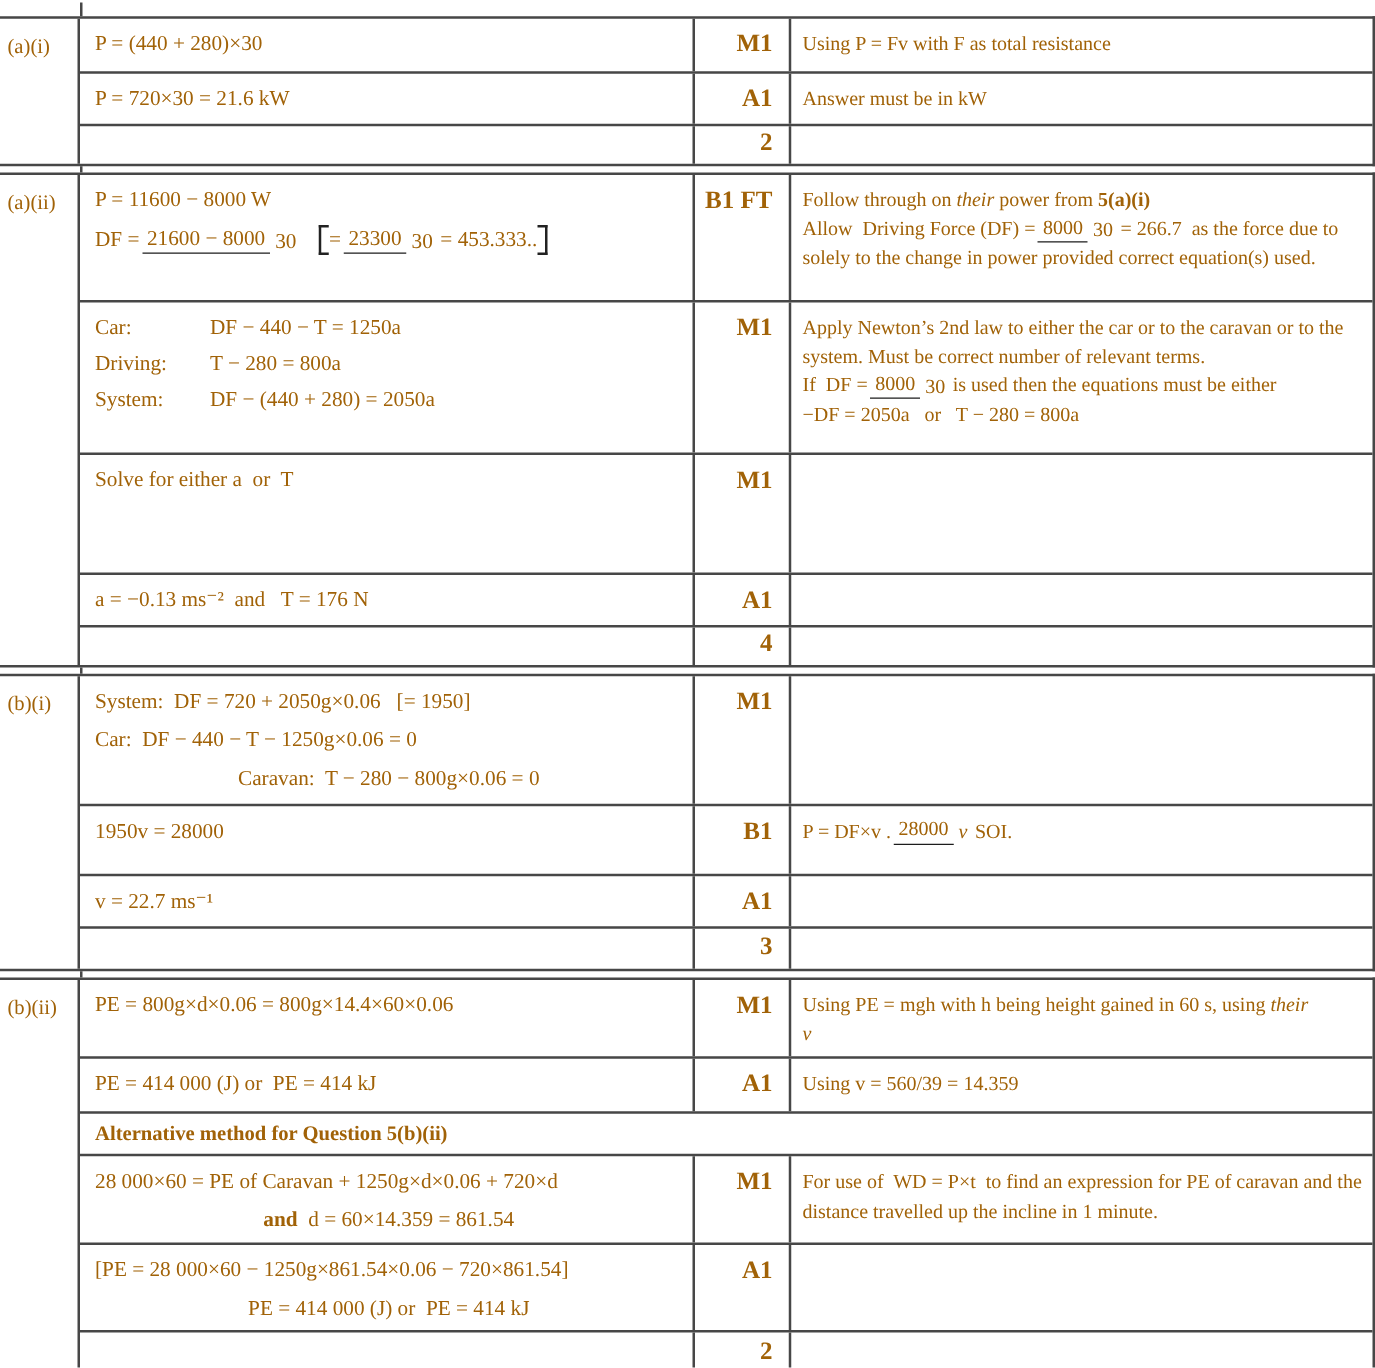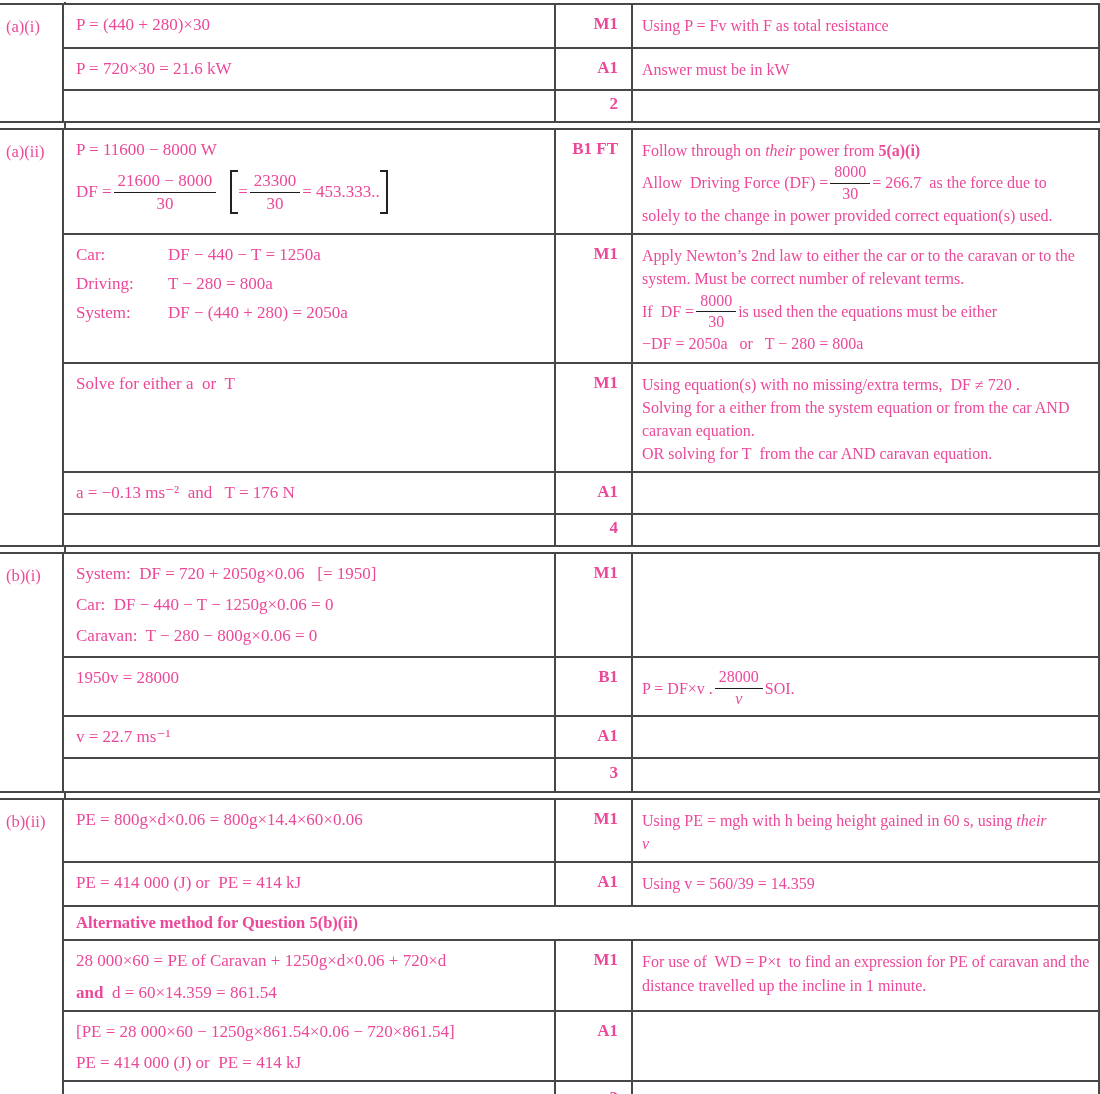--- a/index.html
+++ b/index.html
@@ -1,34 +1,34 @@
 <!DOCTYPE html>
 <html><head>
 <meta charset="utf-8">
 <style>
   html,body{margin:0;padding:0;background:#fff;}
   .page{position:relative;width:1100px;height:1094px;background:#fff;
-        font-family:"Liberation Serif","DejaVu Serif",serif;color:#ec4899;box-sizing:border-box;padding-top:3px;}
+        font-family:"Liberation Serif","DejaVu Serif",serif;color:#a16207;box-sizing:border-box;padding-top:13px;}
   .colline{position:absolute;left:64px;top:2px;bottom:3px;width:2px;background:#474747;z-index:0;}
   .sec{position:relative;z-index:1;display:grid;grid-template-columns:64px 1fr;background:#fff;
        border-top:2px solid #474747;border-right:2px solid #474747;border-bottom:2px solid #474747;margin-bottom:5px;}
   .sec.last{border-bottom:3px solid #222;margin-bottom:0;}
   .label{border-right:2px solid #474747;padding:12px 2px 0 6px;font-size:16.5px;}
   .rows{display:block;min-width:0;}
   .row{display:grid;grid-template-columns:492px 77px 1fr;border-bottom:2px solid #474747;box-sizing:border-box;}
   .row:last-child{border-bottom:none;}
   .work{border-right:2px solid #474747;padding:9px 8px 6px 12px;font-size:17px;line-height:1.3;box-sizing:border-box;}
-  .mark{border-right:2px solid #474747;padding:9px 13px 4px 2px;text-align:right;font-weight:bold;font-size:17px;box-sizing:border-box;}
+  .mark{border-right:2px solid #474747;padding:9px 13px 4px 2px;text-align:right;font-weight:bold;font-size:20px;box-sizing:border-box;}
   .row.total .mark{display:flex;align-items:center;justify-content:flex-end;padding-top:0;}
   .comment{padding:9px 6px 6px 9px;font-size:16px;line-height:1.45;box-sizing:border-box;min-width:0;}
   .comment p{margin:0;}
   .wline{margin-bottom:9px;}
-  .wline:last-child{margin-bottom:0;}
+  .wline:last-child{margin-bottom:0;text-align:center;}
   .fline{display:flex;align-items:center;gap:0;flex-wrap:nowrap;}
-  .frac{display:inline-flex;flex-direction:column;align-items:center;line-height:1.15;margin:1px 2px;}
+  .frac{display:inline-flex;flex-direction:row;align-items:flex-end;line-height:1.15;margin:1px 2px;}
   .frac .num{border-bottom:1.6px solid #1c1c1c;padding:0 4px 1px;}
   .frac .den{padding:1px 4px 0;}
   .br{align-self:stretch;width:8px;box-sizing:border-box;}
   .br.l{border-left:2px solid #222;border-top:2px solid #222;border-bottom:2px solid #222;margin-left:12px;}
   .br.r{border-right:2px solid #222;border-top:2px solid #222;border-bottom:2px solid #222;}
   .eqgrid{display:grid;grid-template-columns:92px auto;row-gap:7px;}
   .it{font-style:italic;}
   .b{font-weight:bold;}
   .altcell{grid-column:1 / -1;display:flex;align-items:center;padding:6px 8px 6px 12px;font-weight:bold;font-size:16.5px;box-sizing:border-box;}
   .mt4{margin-top:4px;}
@@ -119,25 +119,20 @@
                 <span class="den">30</span>
               </span>
             <span>is used then the equations must be either</span>
           </div>
           <p>−DF = 2050a&nbsp;&nbsp; or&nbsp;&nbsp; T − 280 = 800a</p>
         </div>
       </div>
       <div class="row" style="min-height:96px">
         <div class="work"><span>Solve for either a&nbsp; or&nbsp; T</span></div>
         <div class="mark"><span>M1</span></div>
-        <div class="comment">
-          <p>Using equation(s) with no missing/extra terms,&nbsp; DF ≠ 720 .</p>
-          <p>Solving for a either from the system equation or from the car AND caravan equation.</p>
-          <p>OR solving for T&nbsp; from the car AND caravan equation.</p>
-        </div>
       </div>
       <div class="row" style="min-height:42px">
         <div class="work"><span>a = −0.13 ms⁻²&nbsp; and&nbsp;&nbsp; T = 176 N</span></div>
         <div class="mark"><span>A1</span></div>
         <div class="comment"></div>
       </div>
       <div class="row total" style="min-height:30px">
         <div class="work"></div>
         <div class="mark">
             <span>4</span>

